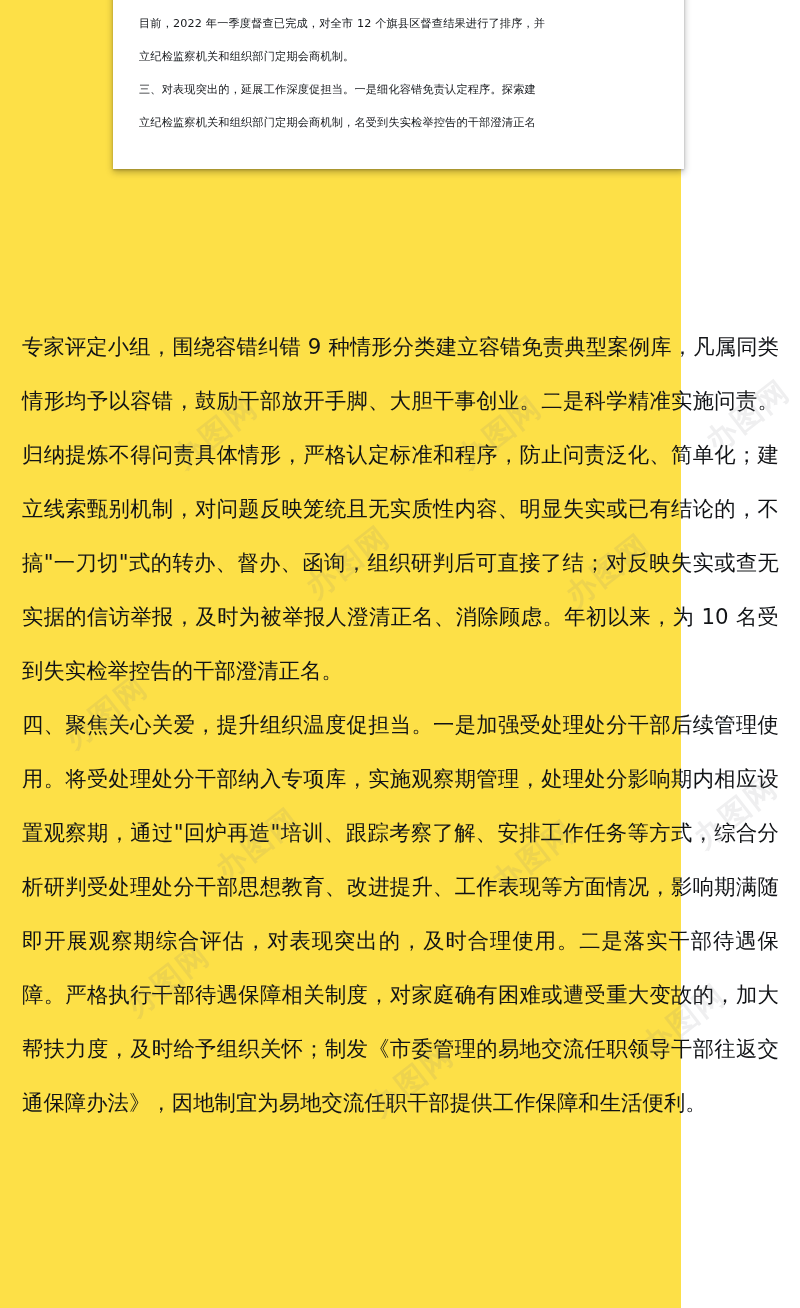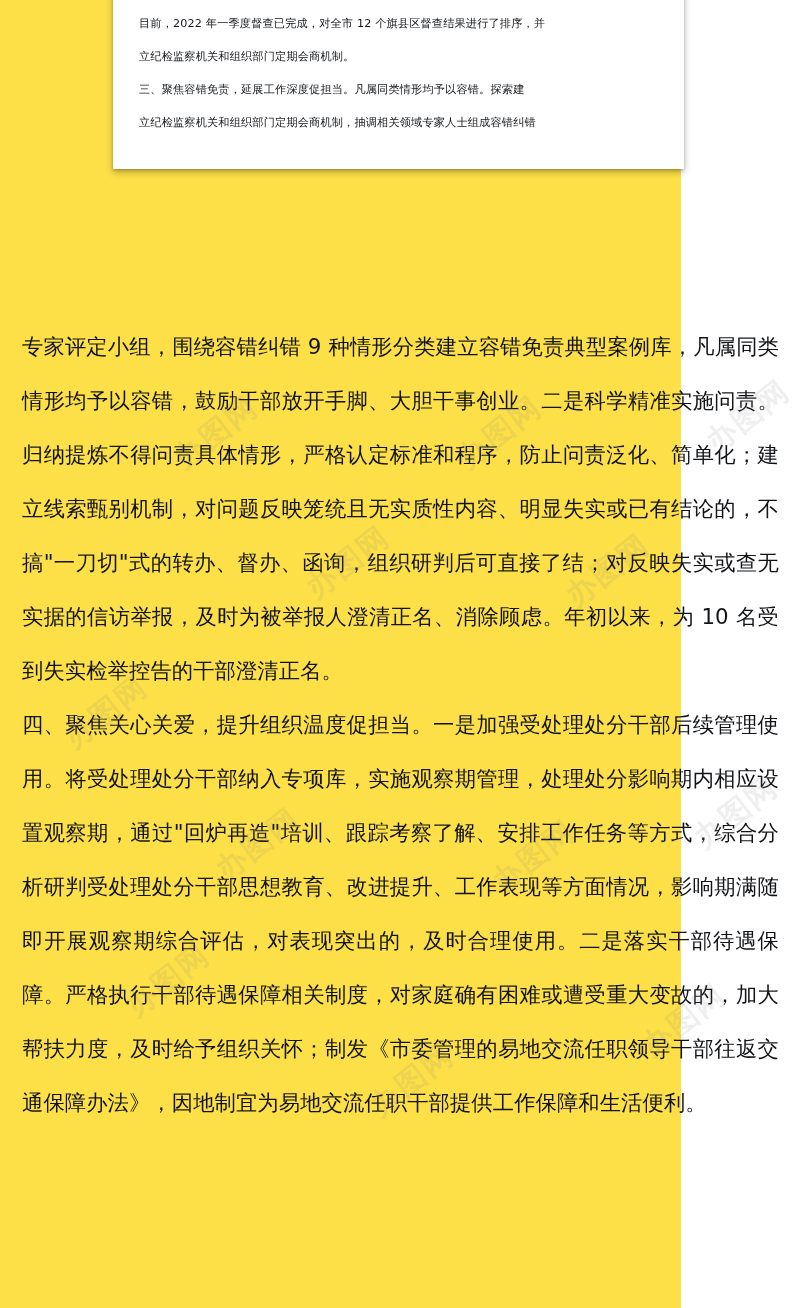--- a/index.html
+++ b/index.html
@@ -99,22 +99,22 @@
 </style>
 </head>
 <body>
 
 <div id="page">
 
   <div id="preview-card">
     <div class="pv-line">全年督查结果按 20%权重计入年度考核，不断增强激励干部担当作为的驱动力。</div>
     <div class="pv-line">目前，2022 年一季度督查已完成，对全市 12 个旗县区督查结果进行了排序，并</div>
     <div class="pv-line">立纪检监察机关和组织部门定期会商机制。</div>
-    <div class="pv-line">三、聚焦容错免责，延展工作深度促担当。凡属同类情形均予以容错。探索建</div>
-    <div class="pv-line">立纪检监察机关和组织部门定期会商机制，抽调相关领域专家人士组成容错纠错</div>
+    <div class="pv-line">三、对表现突出的，延展工作深度促担当。一是细化容错免责认定程序。探索建</div>
+    <div class="pv-line">立纪检监察机关和组织部门定期会商机制，名受到失实检举控告的干部澄清正名</div>
   </div>
 
   <div id="body-text">
     <p class="noexpand">专家评定小组，围绕容错纠错 9 种情形分类建立容错免责典型案例库，凡属同类情形均予以容错，鼓励干部放开手脚、大胆干事创业。二是科学精准实施问责。归纳提炼不得问责具体情形，严格认定标准和程序，防止问责泛化、简单化；建立线索甄别机制，对问题反映笼统且无实质性内容、明显失实或已有结论的，不搞"一刀切"式的转办、督办、函询，组织研判后可直接了结；对反映失实或查无实据的信访举报，及时为被举报人澄清正名、消除顾虑。年初以来，为 10 名受到失实检举控告的干部澄清正名。</p>
     <p class="noexpand">四、聚焦关心关爱，提升组织温度促担当。一是加强受处理处分干部后续管理使用。将受处理处分干部纳入专项库，实施观察期管理，处理处分影响期内相应设置观察期，通过"回炉再造"培训、跟踪考察了解、安排工作任务等方式，综合分析研判受处理处分干部思想教育、改进提升、工作表现等方面情况，影响期满随即开展观察期综合评估，对表现突出的，及时合理使用。二是落实干部待遇保障。严格执行干部待遇保障相关制度，对家庭确有困难或遭受重大变故的，加大帮扶力度，及时给予组织关怀；制发《市委管理的易地交流任职领导干部往返交通保障办法》，因地制宜为易地交流任职干部提供工作保障和生活便利。</p>
   </div>
 
   <div id="watermarks">
       <div class="wm" style="left: 168px; top: 112px;">办图网</div>
       <div class="wm" style="left: 452px; top: 112px;">办图网</div>

